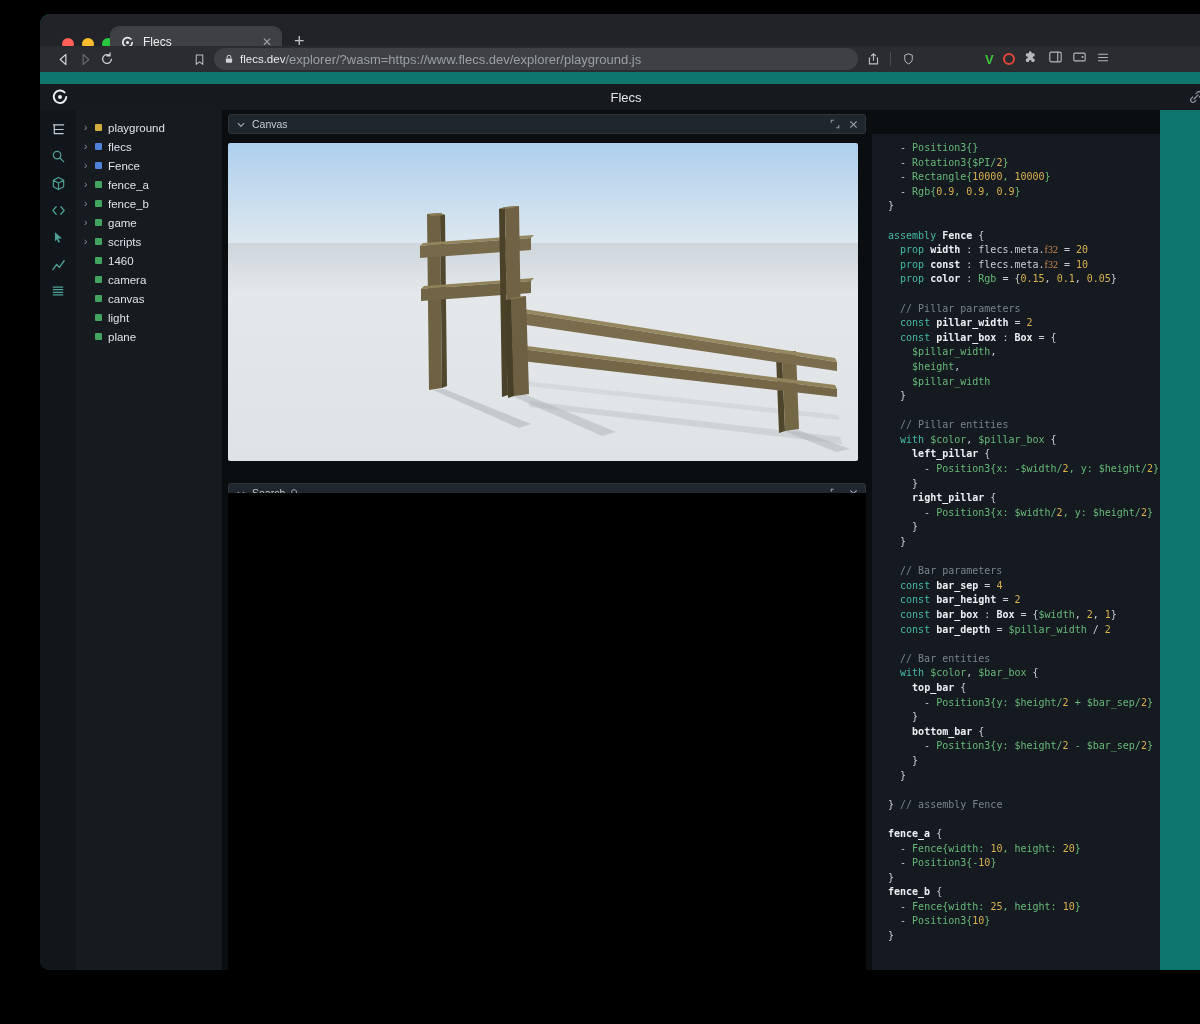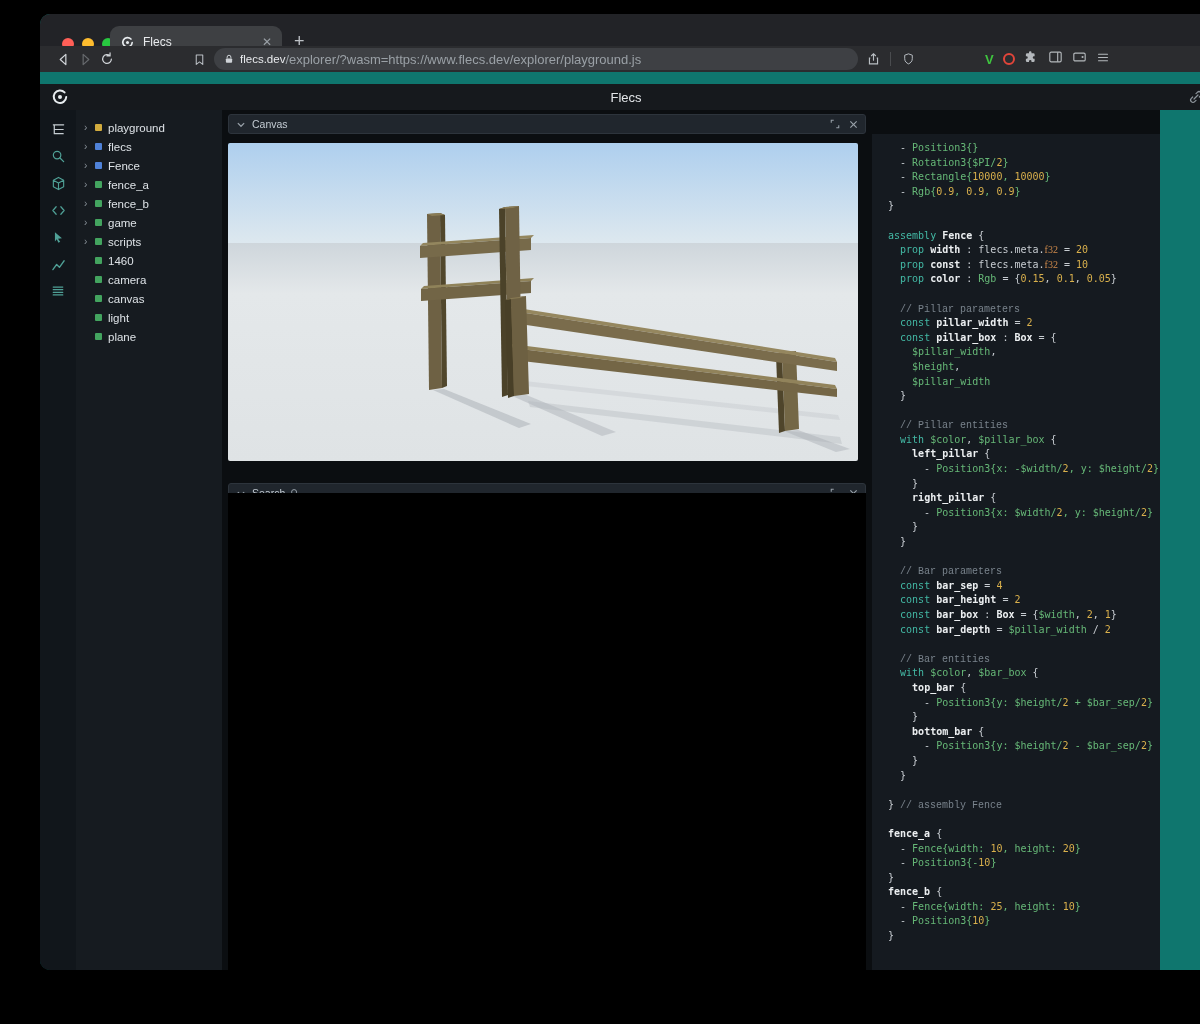--- a/index.html
+++ b/index.html
@@ -75,21 +75,21 @@
   .code-area { position:absolute; left:0; top:24px; right:0; bottom:0; background:#151a20;
                padding:7px 0 0 16px; overflow:hidden;
                font-family:"DejaVu Sans Mono", monospace; font-size:10px; }
   .code-line { height:14.6px; line-height:14.6px; white-space:pre; }
   .tok-p { color:#c7ccd1; }
   .tok-k { color:#43b9a5; }
   .tok-i { color:#eceff1; font-weight:bold; }
   .tok-c { color:#66b877; }
   .tok-n { color:#d9b04c; }
   .tok-t { color:#cf8a4b;font-family:Liberation Serif, serif; }
-  .tok-m { color:#79838c;font-family:Liberation Mono, monospace; }
+  .tok-m { color:#79838c; }
 </style>
 </head>
 <body>
 
 <div class="window">
 
   <div class="tabbar">
     <div class="lights">
       <div class="light r"></div>
       <div class="light y"></div>

